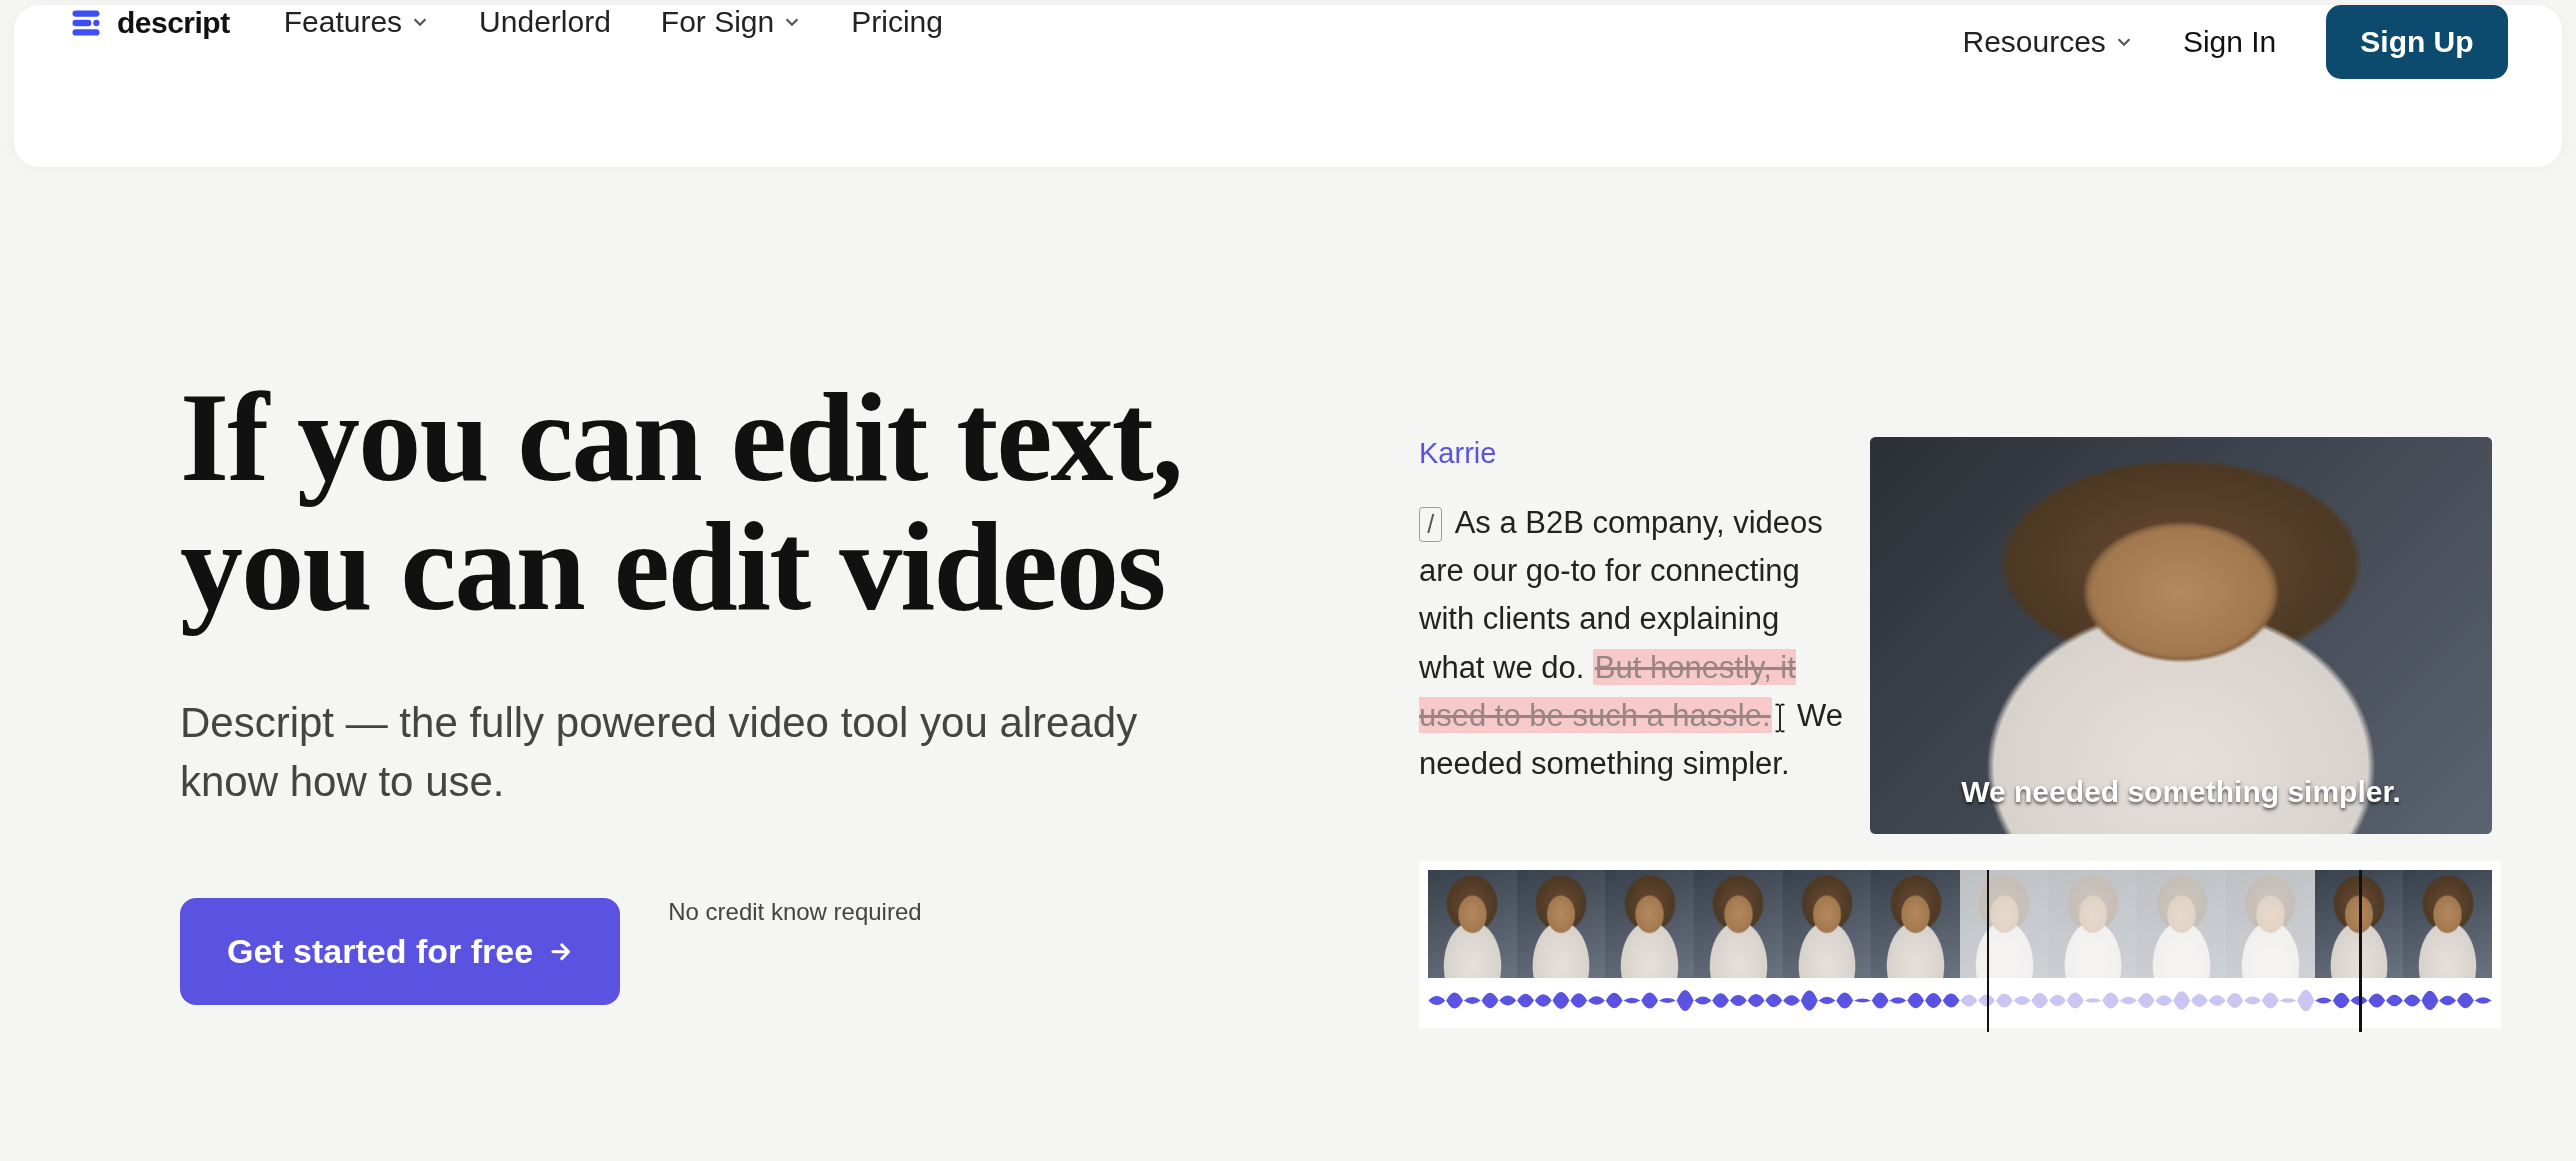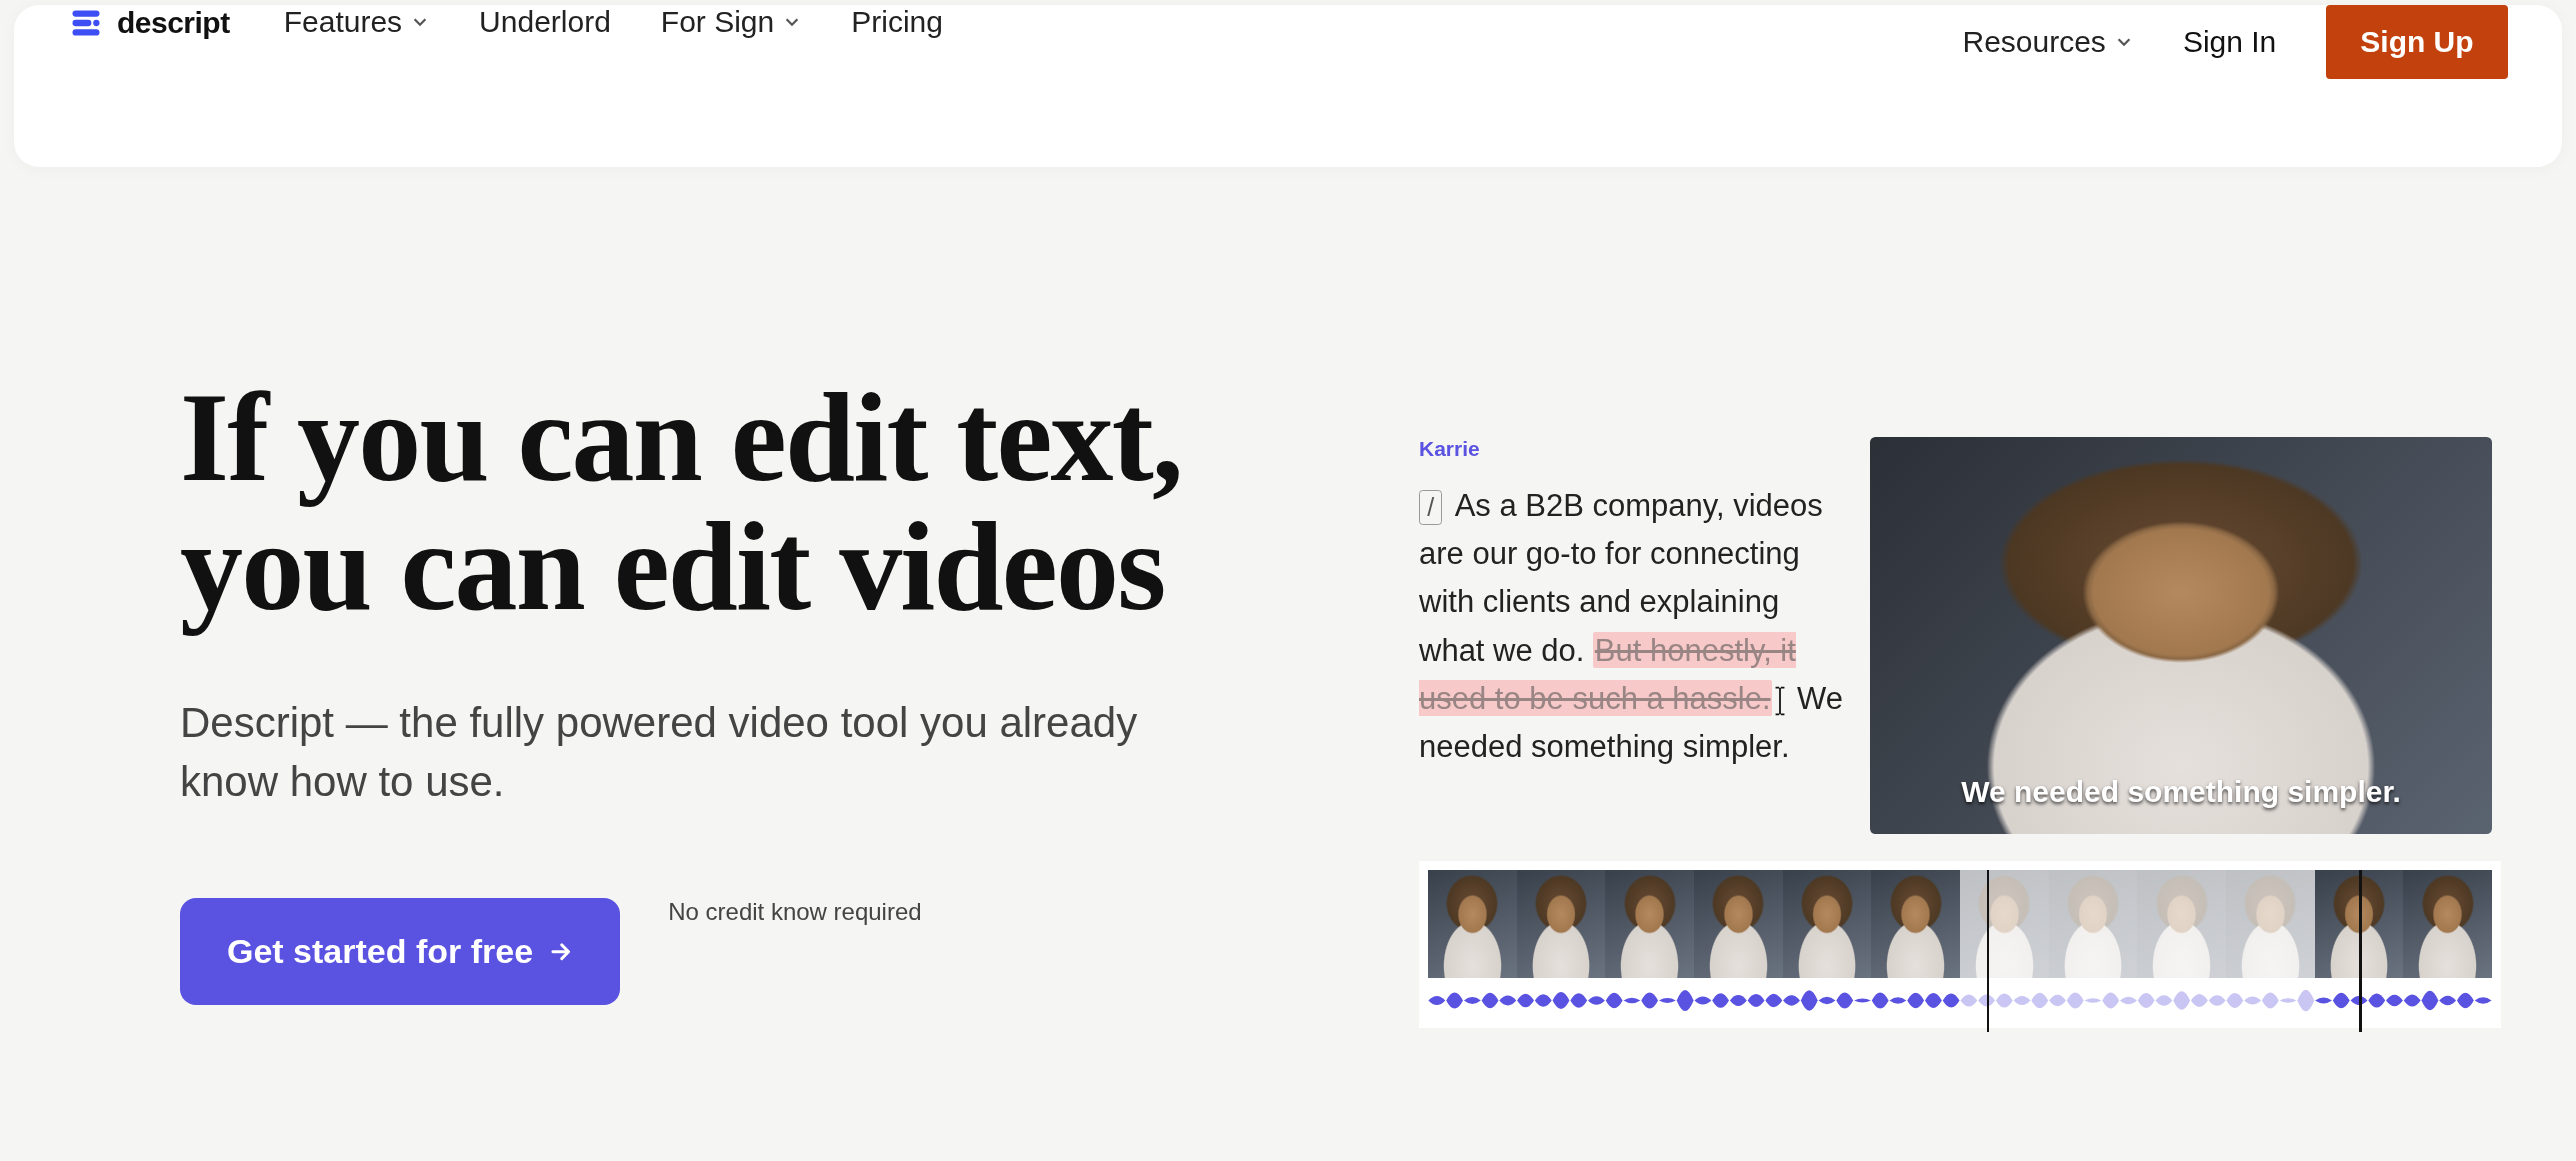--- a/index.html
+++ b/index.html
@@ -42,24 +42,24 @@
 .nav-links { display: flex; gap: 50px; }
 .nav-link {
   background: none; border: none;
   font-size: 30px; font-weight: 500;
   color: #222; cursor: pointer;
   display: flex; align-items: center; gap: 9px;
 }
 .nav-right { margin-left: auto; display: flex; align-items: center; gap: 50px; }
 .sign-in { font-size: 30px; font-weight: 500; cursor: pointer; }
 .sign-up {
-  background: #c2410c; color: #fff;
+  background: #0c4a6e; color: #fff;
   font-size: 30px; font-weight: 600;
   padding: 20px 34px;
-  border-radius: 4px;
+  border-radius: 15px;
   border: none; cursor: pointer;
 }
 .chev { width: 18px; height: 18px; }
 .chev path { stroke: #555; stroke-width: 2.5; fill: none; }
 
 
 .hero {
   display: flex;
   padding: 207px 99px 0 180px;
   gap: 48px;
@@ -91,22 +91,22 @@
 }
 .cta-arrow { width: 23.5px; height: 23.5px; }
 .cta-arrow path { stroke: #fff; stroke-width: 3; fill: none; stroke-linecap: round; stroke-linejoin: round; }
 .disclaimer { font-size: 24px; color: #444; padding-left: 21.6px; }
 
 
 .hero-right { flex: 0 0 1082px; position: relative; margin-top: 63px; }
 .editor-row { display: flex; gap: 0; align-items: flex-start; }
 .transcript { flex: 0 0 451px; padding-right: 27px; }
 .speaker-name {
-  color: #5a52e0; font-weight: 700; font-size: 21px;
-  margin-bottom: 21px;
+  color: #5a52e0; font-weight: 400; font-size: 29px;
+  margin-bottom: 29px;
 }
 .transcript-text {
   font-size: 31px; line-height: 1.55; color: #222;
 }
 .slash-box {
   display: inline-block;
   border: 1.8px solid #999;
   border-radius: 3.6px;
   padding: 0 7.2px;
   font-size: 25px;

